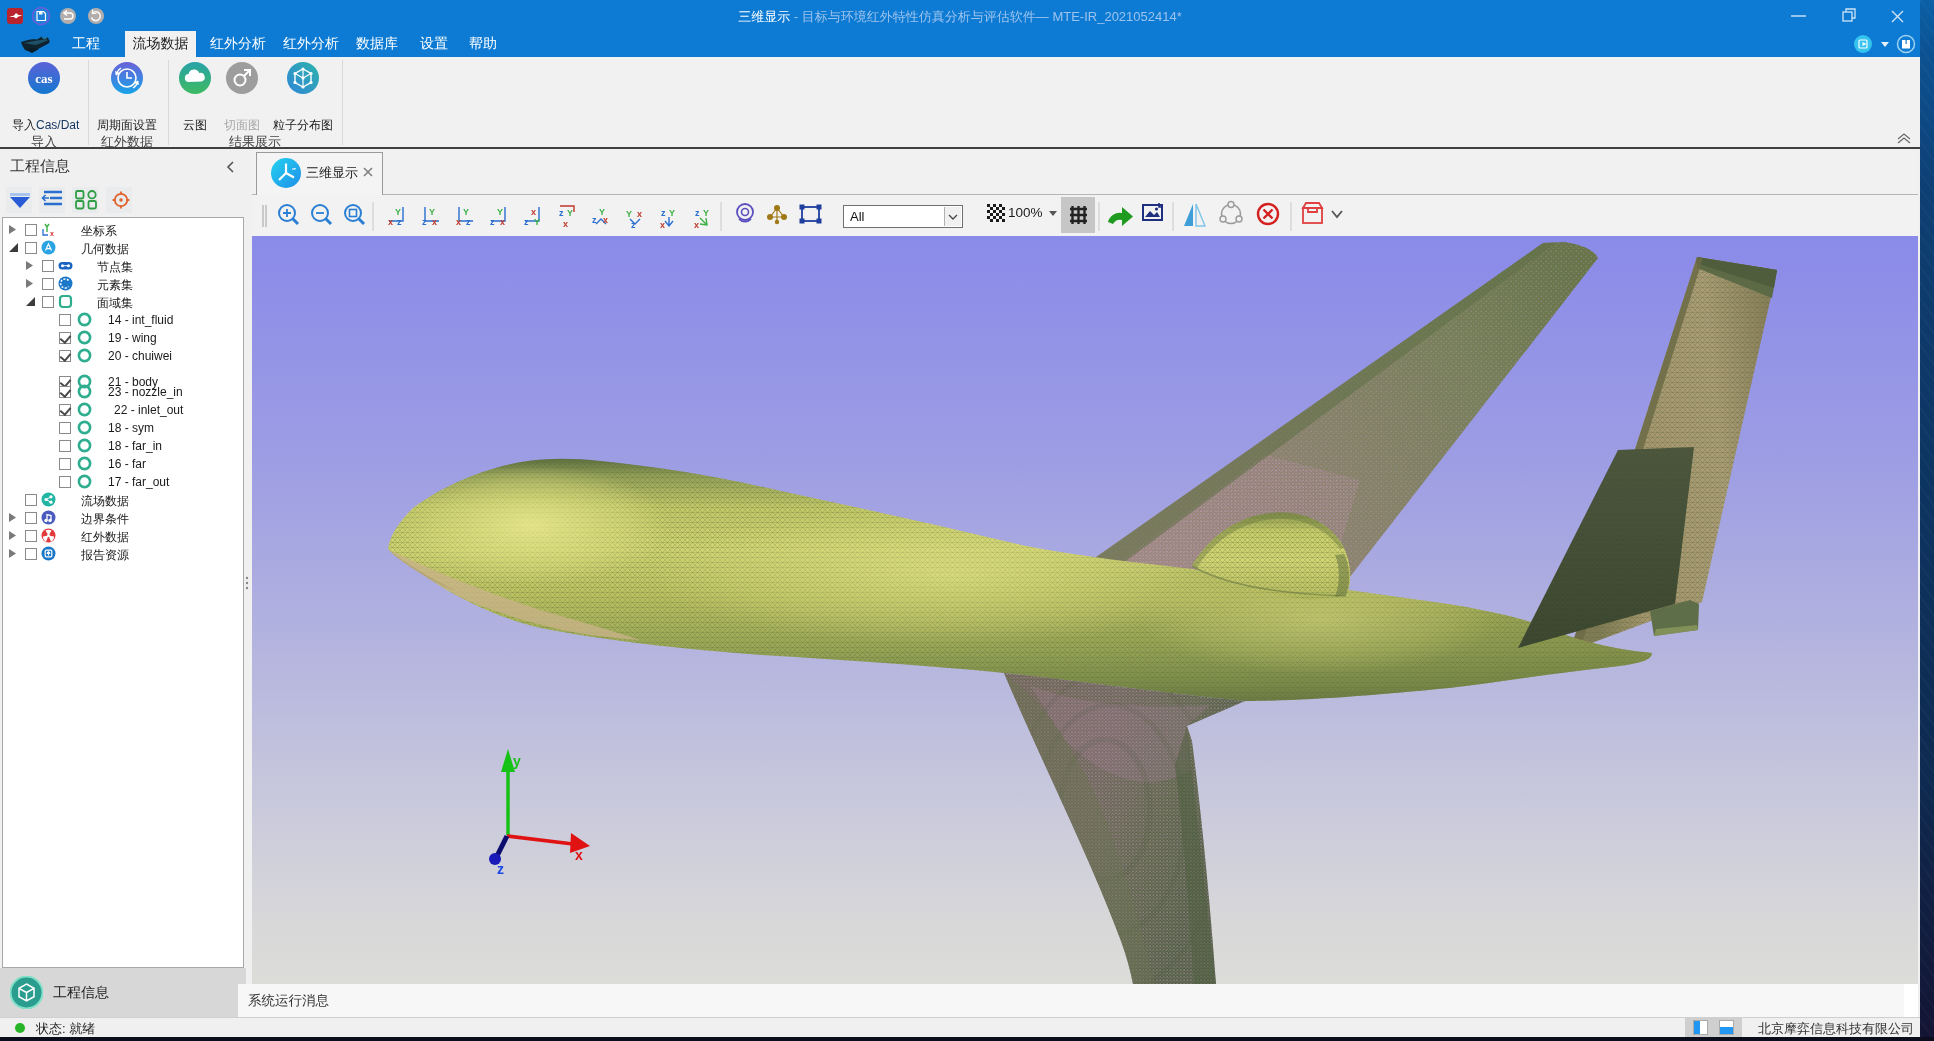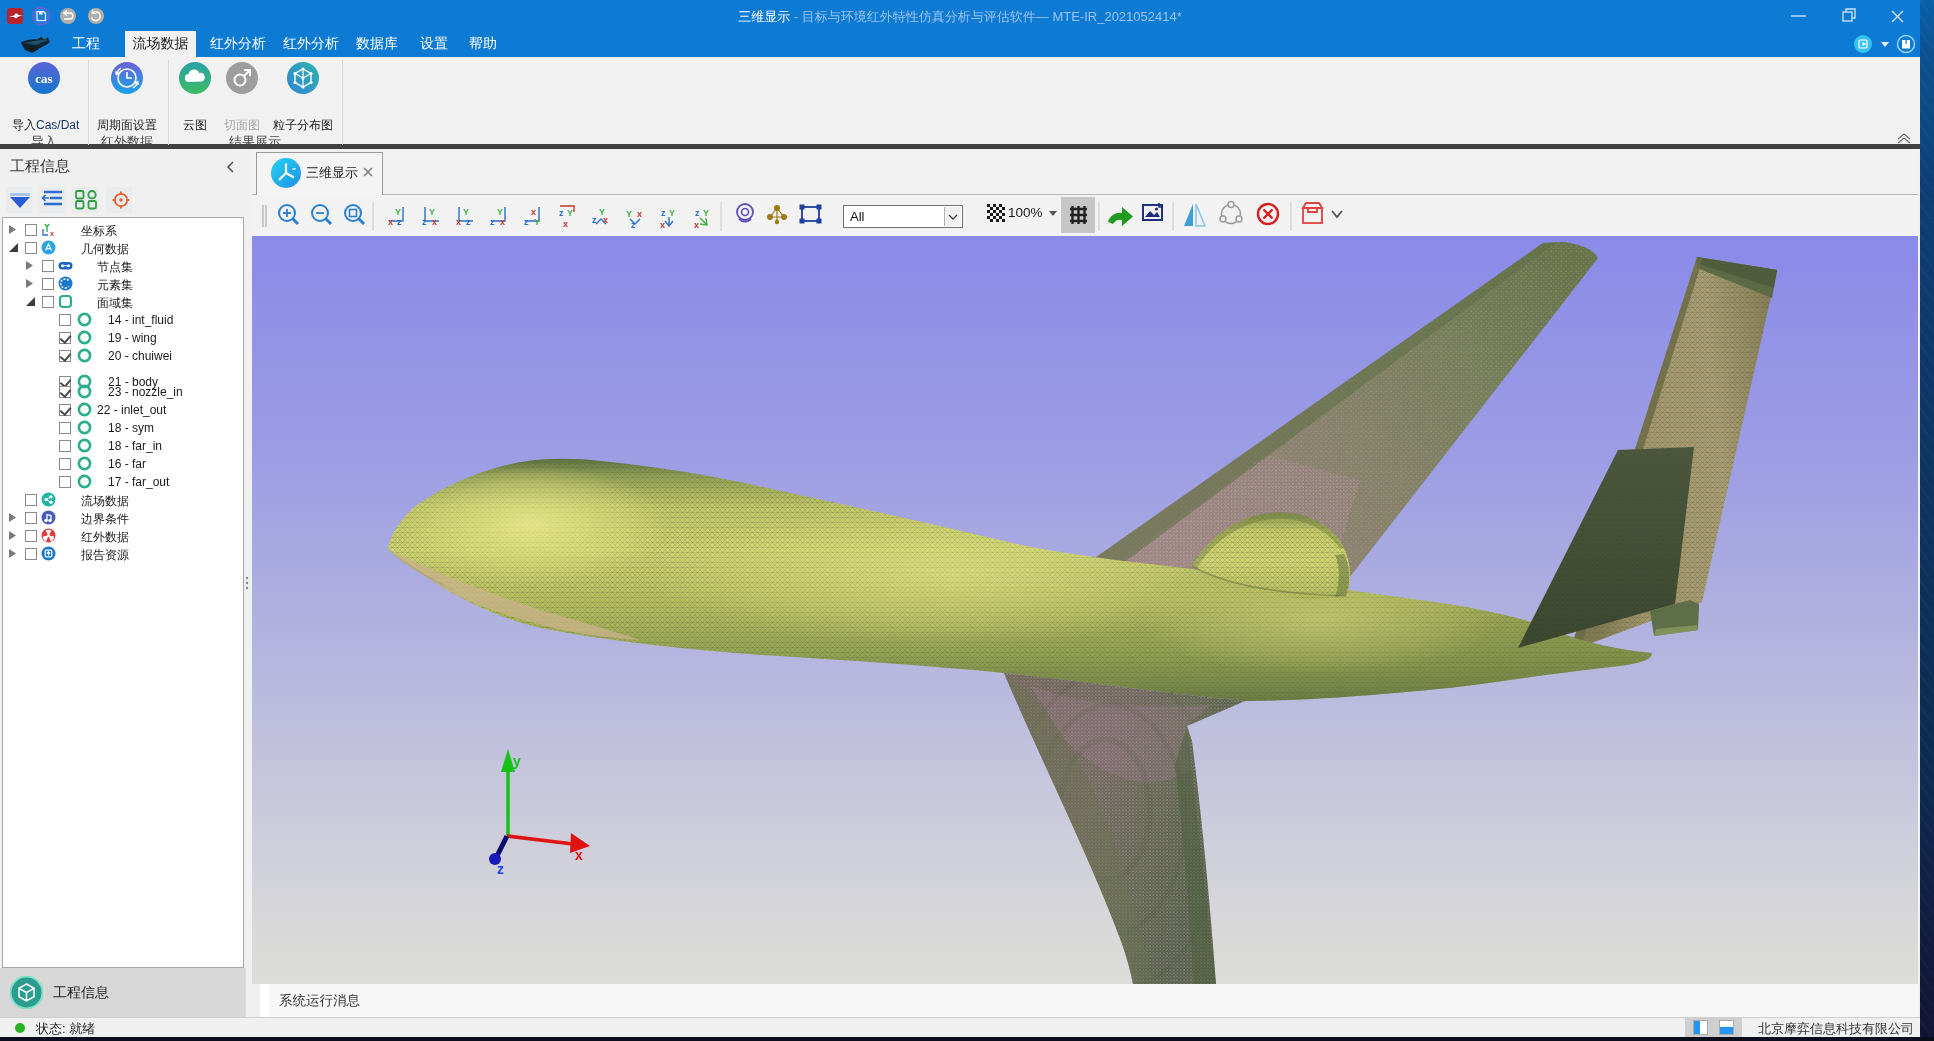--- a/index.html
+++ b/index.html
@@ -1,26 +1,26 @@
 <!DOCTYPE html>
 <html><head>
 <meta charset="utf-8">
 <style>
 *{margin:0;padding:0;box-sizing:border-box}
 html,body{width:1934px;height:1041px;overflow:hidden}
 body{position:relative;font-family:"Liberation Sans",sans-serif;background:#fff}
 .abs{position:absolute}
 #titlebar{left:0;top:0;width:1920px;height:31px;background:#0d7bd4}
 #menubar{left:0;top:31px;width:1920px;height:26px;background:#0d7bd4}
-#ribbon{left:0;top:57px;width:1920px;height:92px;background:#f1f1f1;border-bottom:5px solid #404040}
+#ribbon{left:0;top:57px;width:1920px;height:92px;background:#f1f1f1;border-bottom:2px solid #404040}
 #leftpanel{left:0;top:149px;width:260px;height:868px;background:#f0f0f0}
 #tabbar{left:252px;top:149px;width:1666px;height:46px;background:#f1f1f1;border-bottom:1px solid #b6b6b6}
 #toolbar{left:252px;top:195px;width:1666px;height:41px;background:#f2f2f2}
 #viewport{left:252px;top:236px;width:1666px;height:748px}
-#msgbar{left:269px;top:984px;width:1666px;height:33px;background:#f7f7f7}
+#msgbar{left:238px;top:984px;width:1666px;height:33px;background:#f7f7f7}
 #statusbar{left:0;top:1017px;width:1920px;height:20px;background:#f0f0f0;border-top:1px solid #cfcfcf}
 #bottomstrip{left:0;top:1037px;width:1934px;height:4px;background:#0b0d1c}
 #deskstrip{left:1920px;top:0;width:14px;height:1037px;background:repeating-linear-gradient(55deg,rgba(255,255,255,0.025) 0 2px,transparent 2px 9px),linear-gradient(#0a60a6 0%,#0c5292 5%,#0e3f74 18%,#0d3765 40%,#0e2a50 75%,#131433 100%)}
 #rightframe{left:1918px;top:149px;width:2px;height:868px;background:#f0f0f0}
 .ttl{color:#fff;font-size:13px}
 .ttl2{color:#9cc3ed;font-size:13px}
 .mtab{position:absolute;top:0;height:26px;line-height:25px;color:#fff;font-size:14px}
 .mtab.act{background:#f1f1f1;color:#1a1a1a;text-align:center}
 .rbtn{position:absolute;top:4px;text-align:center}
 .rbtn .lbl{display:block;margin-top:18px;font-size:12px;color:#1a1a1a;white-space:nowrap}
@@ -268,21 +268,21 @@
         <svg class="ticon" style="left:74px" width="15" height="15">
           <circle cx="7.5" cy="7.5" r="5.6" fill="none" stroke="#2fae8f" stroke-width="2.6"></circle>
         </svg>
         <span class="txt" style="left:105px">23 - nozzle_in</span>
       </div>
   <div class="trow" style="top:183px">
         <span class="cb chk" style="left:56px"></span>
         <svg class="ticon" style="left:74px" width="15" height="15">
           <circle cx="7.5" cy="7.5" r="5.6" fill="none" stroke="#2fae8f" stroke-width="2.6"></circle>
         </svg>
-        <span class="txt" style="left:94px">22 - inlet_out</span>
+        <span class="txt" style="left:111px">22 - inlet_out</span>
       </div>
   <div class="trow" style="top:201px">
         <span class="cb" style="left:56px"></span>
         <svg class="ticon" style="left:74px" width="15" height="15">
           <circle cx="7.5" cy="7.5" r="5.6" fill="none" stroke="#2fae8f" stroke-width="2.6"></circle>
         </svg>
         <span class="txt" style="left:105px">18 - sym</span>
       </div>
   <div class="trow" style="top:219px">
         <span class="cb" style="left:56px"></span>

